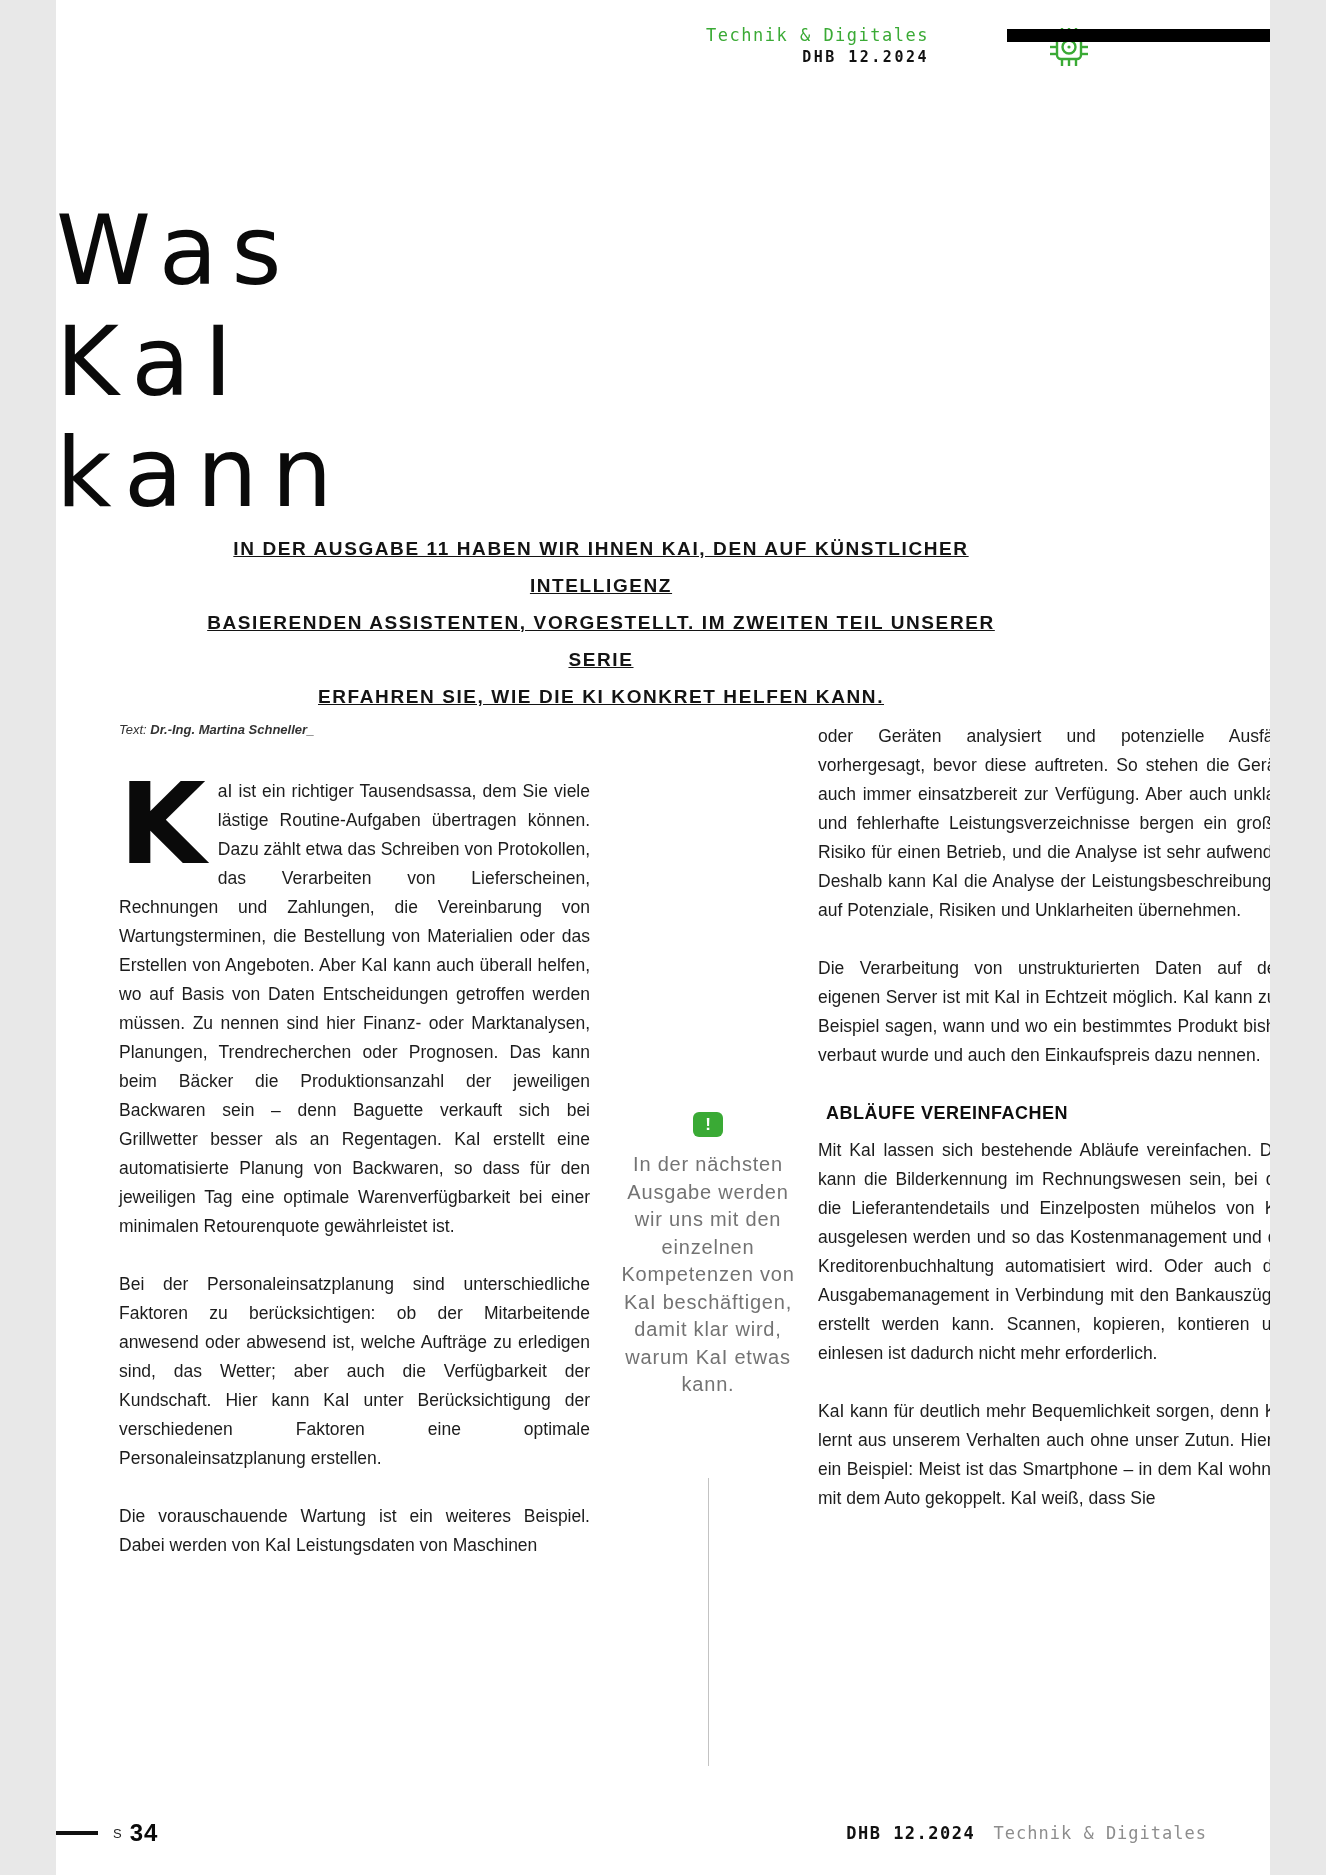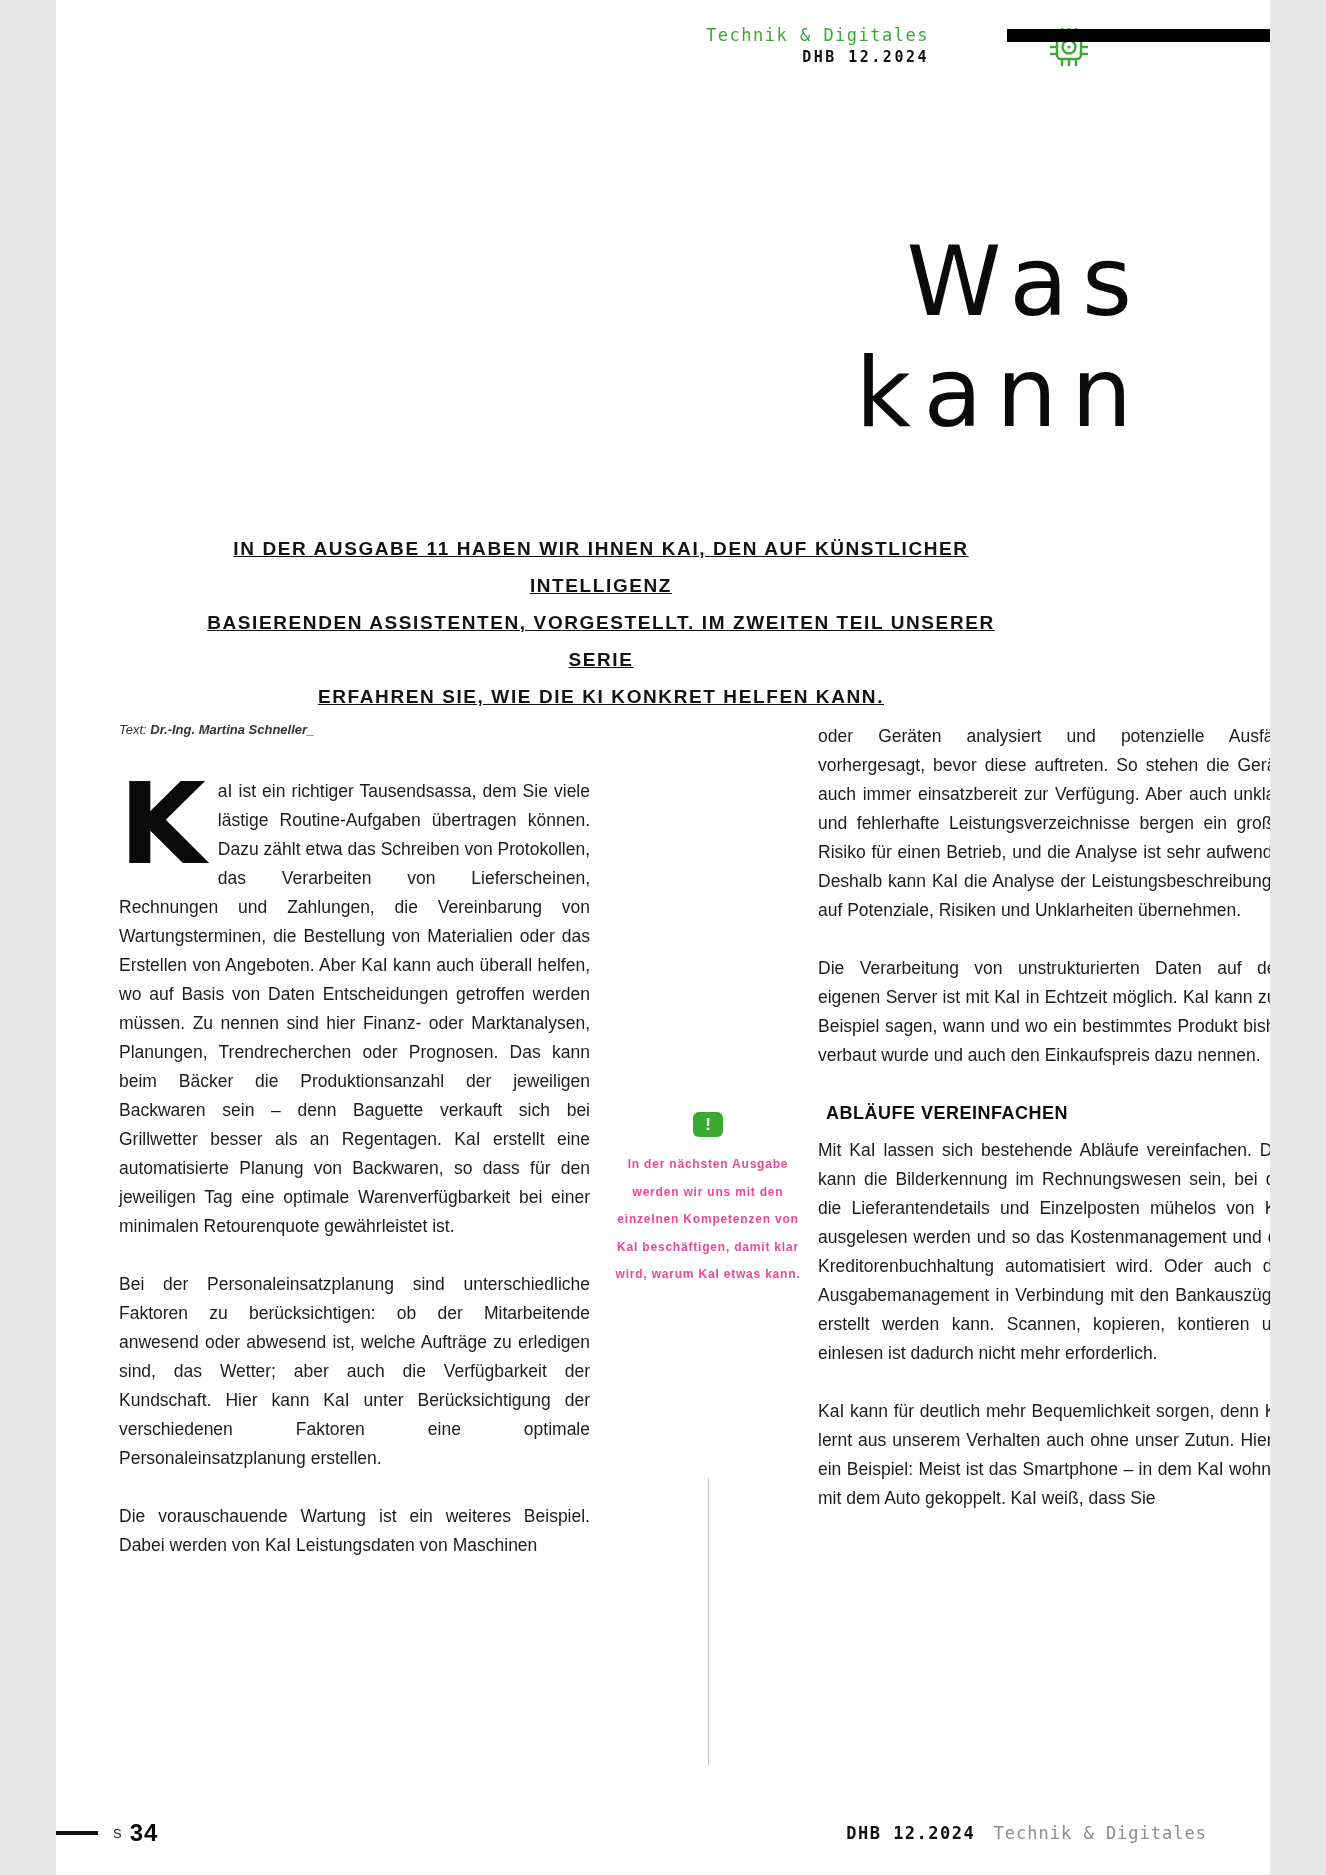--- a/index.html
+++ b/index.html
@@ -50,28 +50,27 @@
     height: 13px;
     background: #000000;
   }
 
   
   .title-block {
     position: absolute;
     top: 196px;
     left: 0;
     width: 1090px;
-    text-align: right;
+    text-align: left;
     font-family: "DejaVu Sans", sans-serif;
     font-weight: 400;
     font-size: 96px;
     line-height: 111px;
     letter-spacing: 14px;
     color: #0a0a0a;
-    margin-top: 31px;
   }
 
   
   .intro-block {
     position: absolute;
     top: 530px;
     left: 150px;
     width: 790px;
     text-align: center;
     font-weight: 700;
@@ -142,25 +141,24 @@
     height: 25px;
     background: #3aaa35;
     border-radius: 6px;
     color: #ffffff;
     font-weight: 700;
     font-size: 17px;
     line-height: 25px;
     margin-bottom: 14px;
   }
   .note-text {
-    font-size: 12px;
+    font-size: 20px;
     line-height: 27.5px;
     letter-spacing: 0.8px;
-    color: #ec4899;
-    font-weight: bold;
+    color: #737373;
   }
   .note-divider {
     position: absolute;
     top: 1478px;
     left: 652px;
     width: 1px;
     height: 288px;
     background: #c3c3c3;
   }
 
@@ -224,20 +222,21 @@
         <line x1="33" y1="28" x2="40" y2="28"></line>
       <rect x="9" y="9" width="24" height="24" rx="4"></rect>
       <circle cx="21" cy="21" r="6.5"></circle>
       <circle cx="21" cy="21" r="1.6" fill="#3aaa35" stroke="none"></circle>
     </g>
   </svg>
   <div class="header-bar"></div>
 
   <div class="title-block">
     <div>Was</div>
+    <div>KaI</div>
     <div>kann</div>
   </div>
 
   <div class="intro-block">
     <div>IN DER AUSGABE 11 HABEN WIR IHNEN KAI, DEN AUF KÜNSTLICHER INTELLIGENZ</div>
     <div>BASIERENDEN ASSISTENTEN, VORGESTELLT. IM ZWEITEN TEIL UNSERER SERIE</div>
     <div>ERFAHREN SIE, WIE DIE KI KONKRET HELFEN KANN.</div>
   </div>
 
   <div class="col-left">

